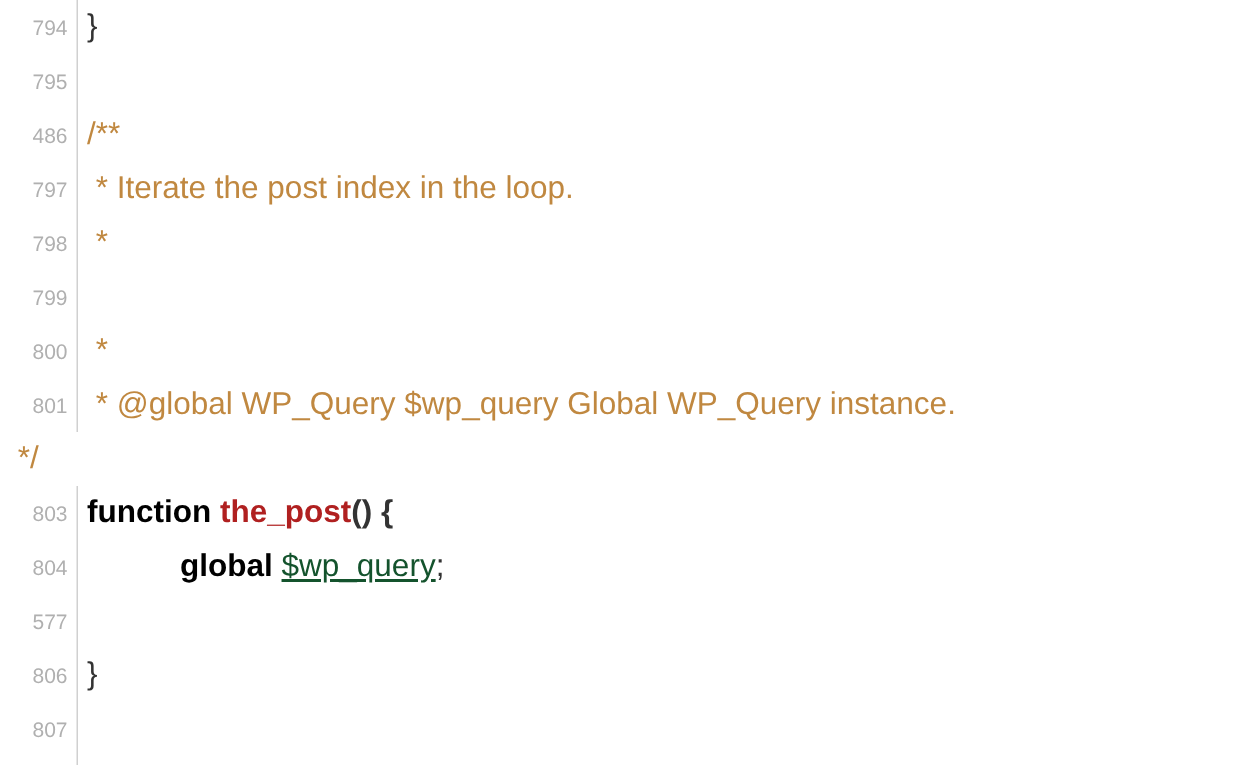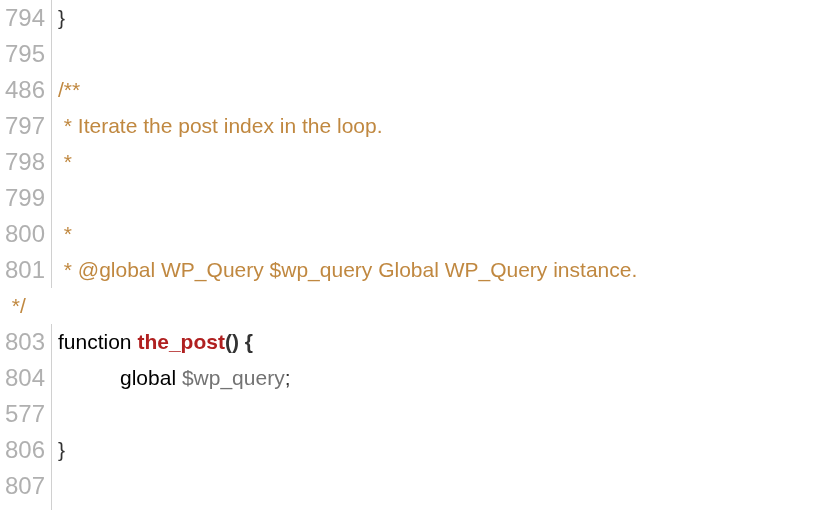--- a/index.html
+++ b/index.html
@@ -23,48 +23,49 @@
       display: flex;
       height: 36px;
       align-items: center;
     }
     .gutter {
       width: 52px;
       min-width: 52px;
       text-align: center;
       padding-right: 6px;
       color: #b0b0b0;
-      font-size: 24px;
+      font-size: 14px;
       background: #ffffff;
       border-right: 1px solid #d0d0d0;
       height: 100%;
       display: flex;
       align-items: center;
       justify-content: flex-end;
     }
     .code {
       padding-left: 6px;
       white-space: pre;
       font-family: Verdana, Geneva, sans-serif;
       color: #333333;
     }
     .comment {
       color: #c08840;
     }
     .keyword {
       color: #000000;
-      font-weight: normal;
+      font-weight: bold;
       margin-top: 15px;
     }
     .func-name {
       color: #b02020;
       font-weight: bold;
     }
     .variable {
-      color: #737373;
+      color: #14532d;
+      text-decoration: underline;
     }
     .method {
       color: #1a8080;
     }
     .punct {
       color: #333333;
     }
     .bold-punct {
       font-weight: bold;
       color: #333333;

